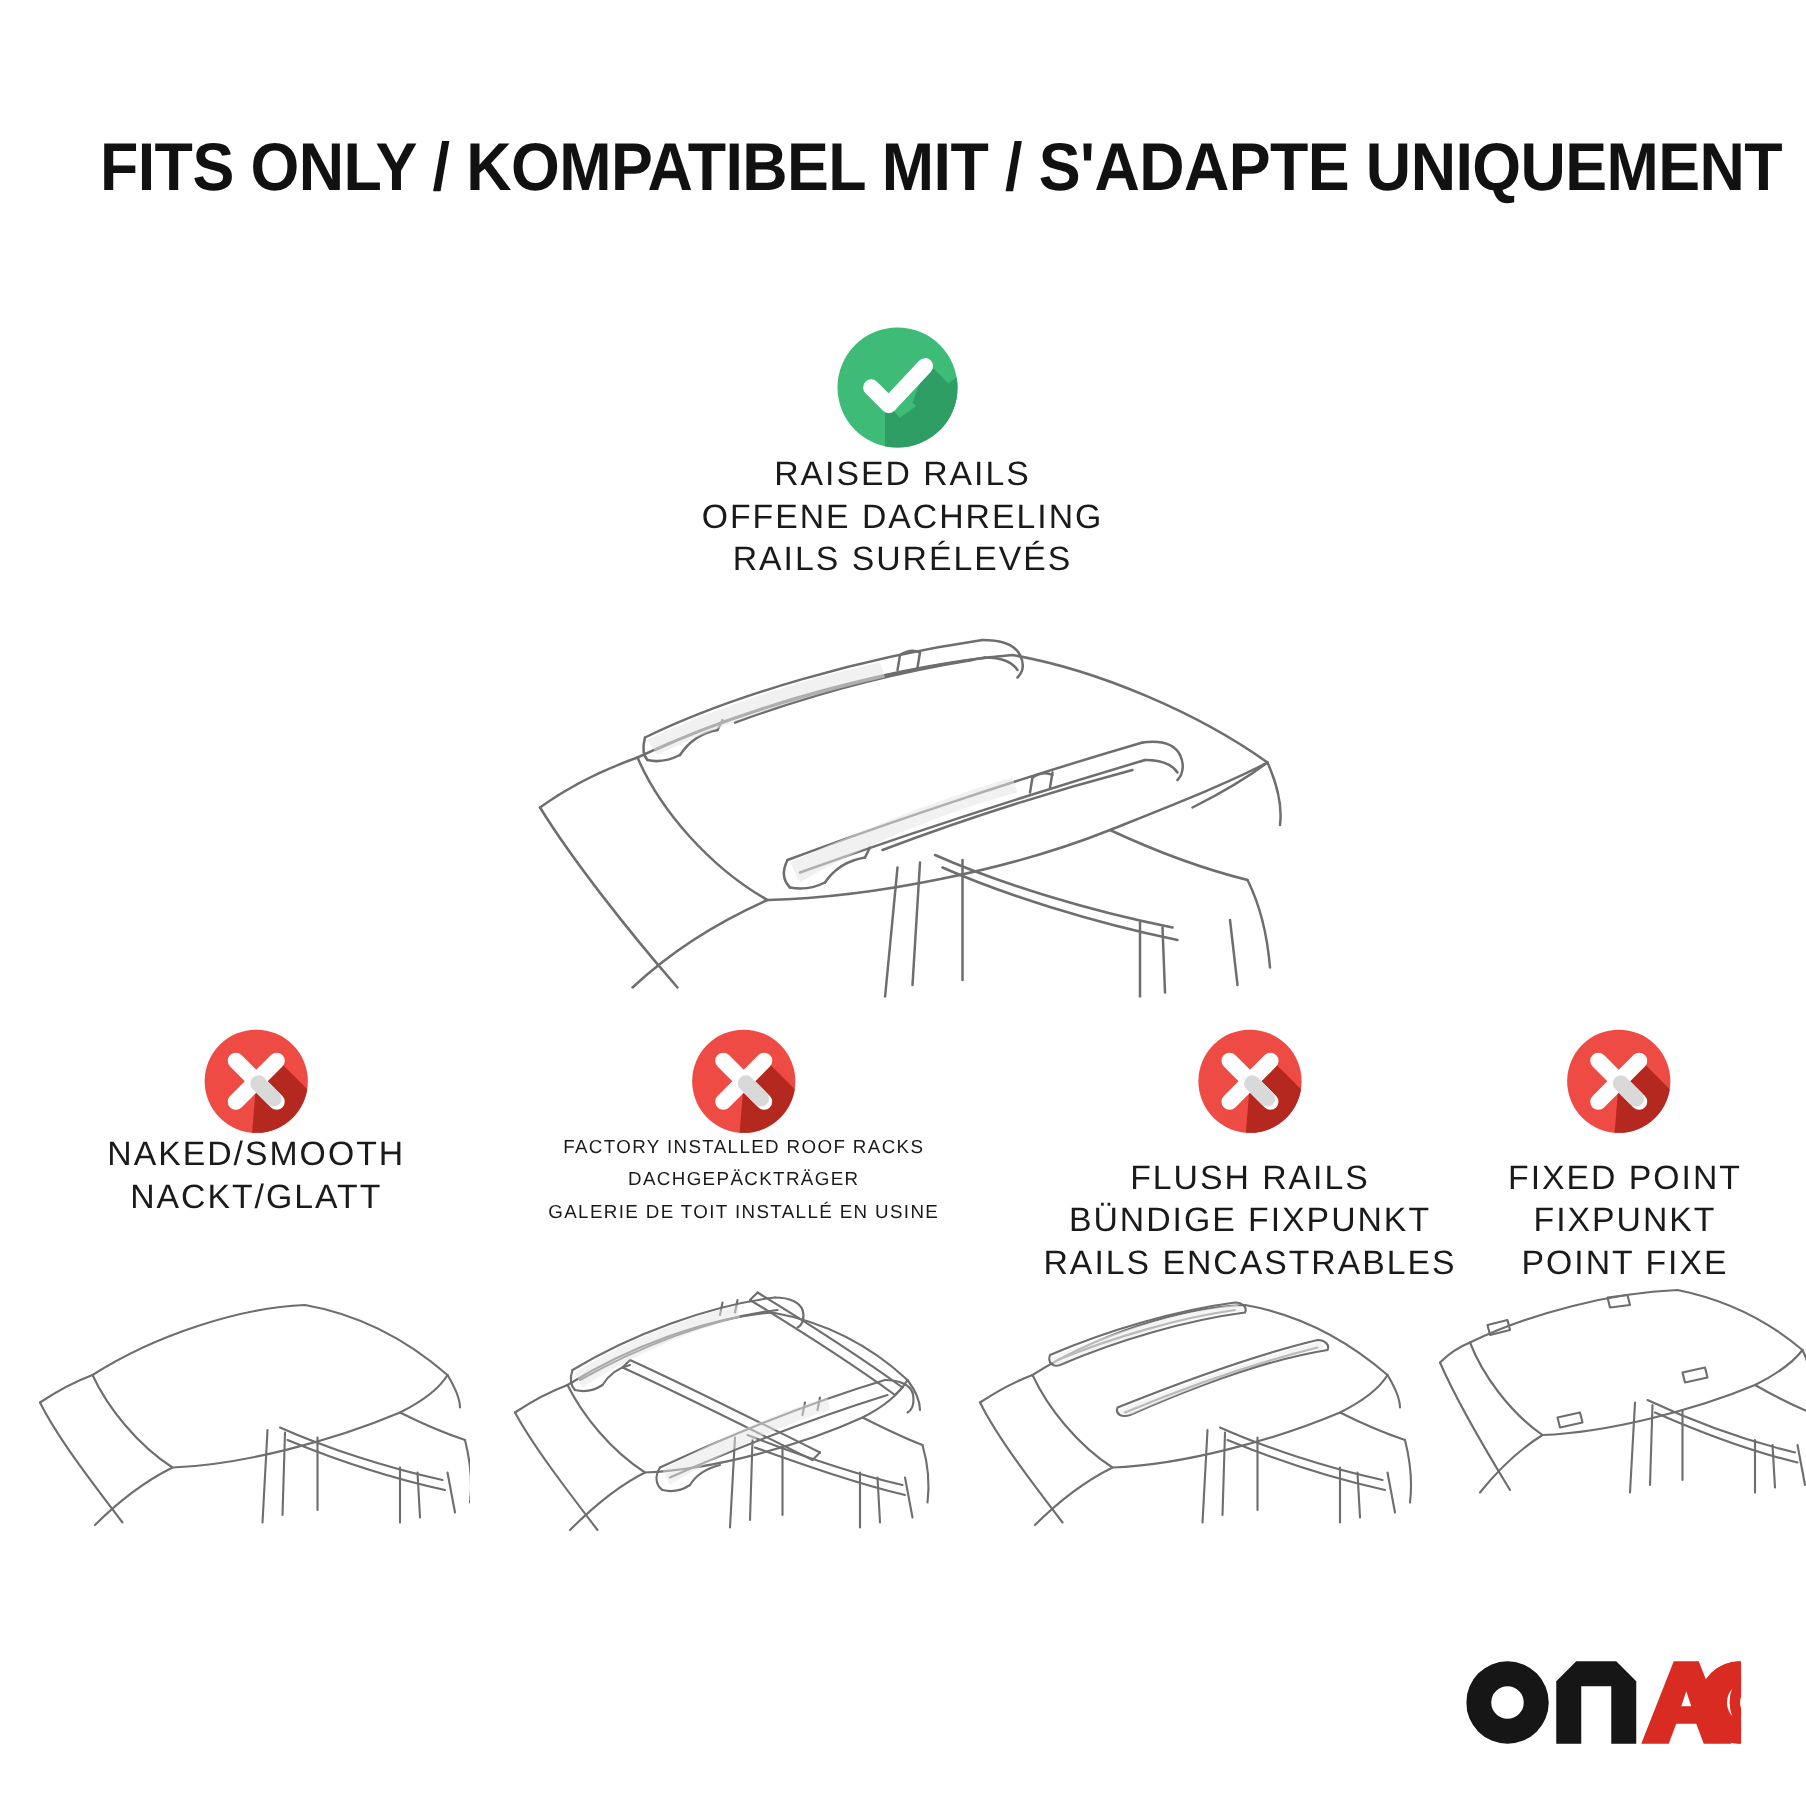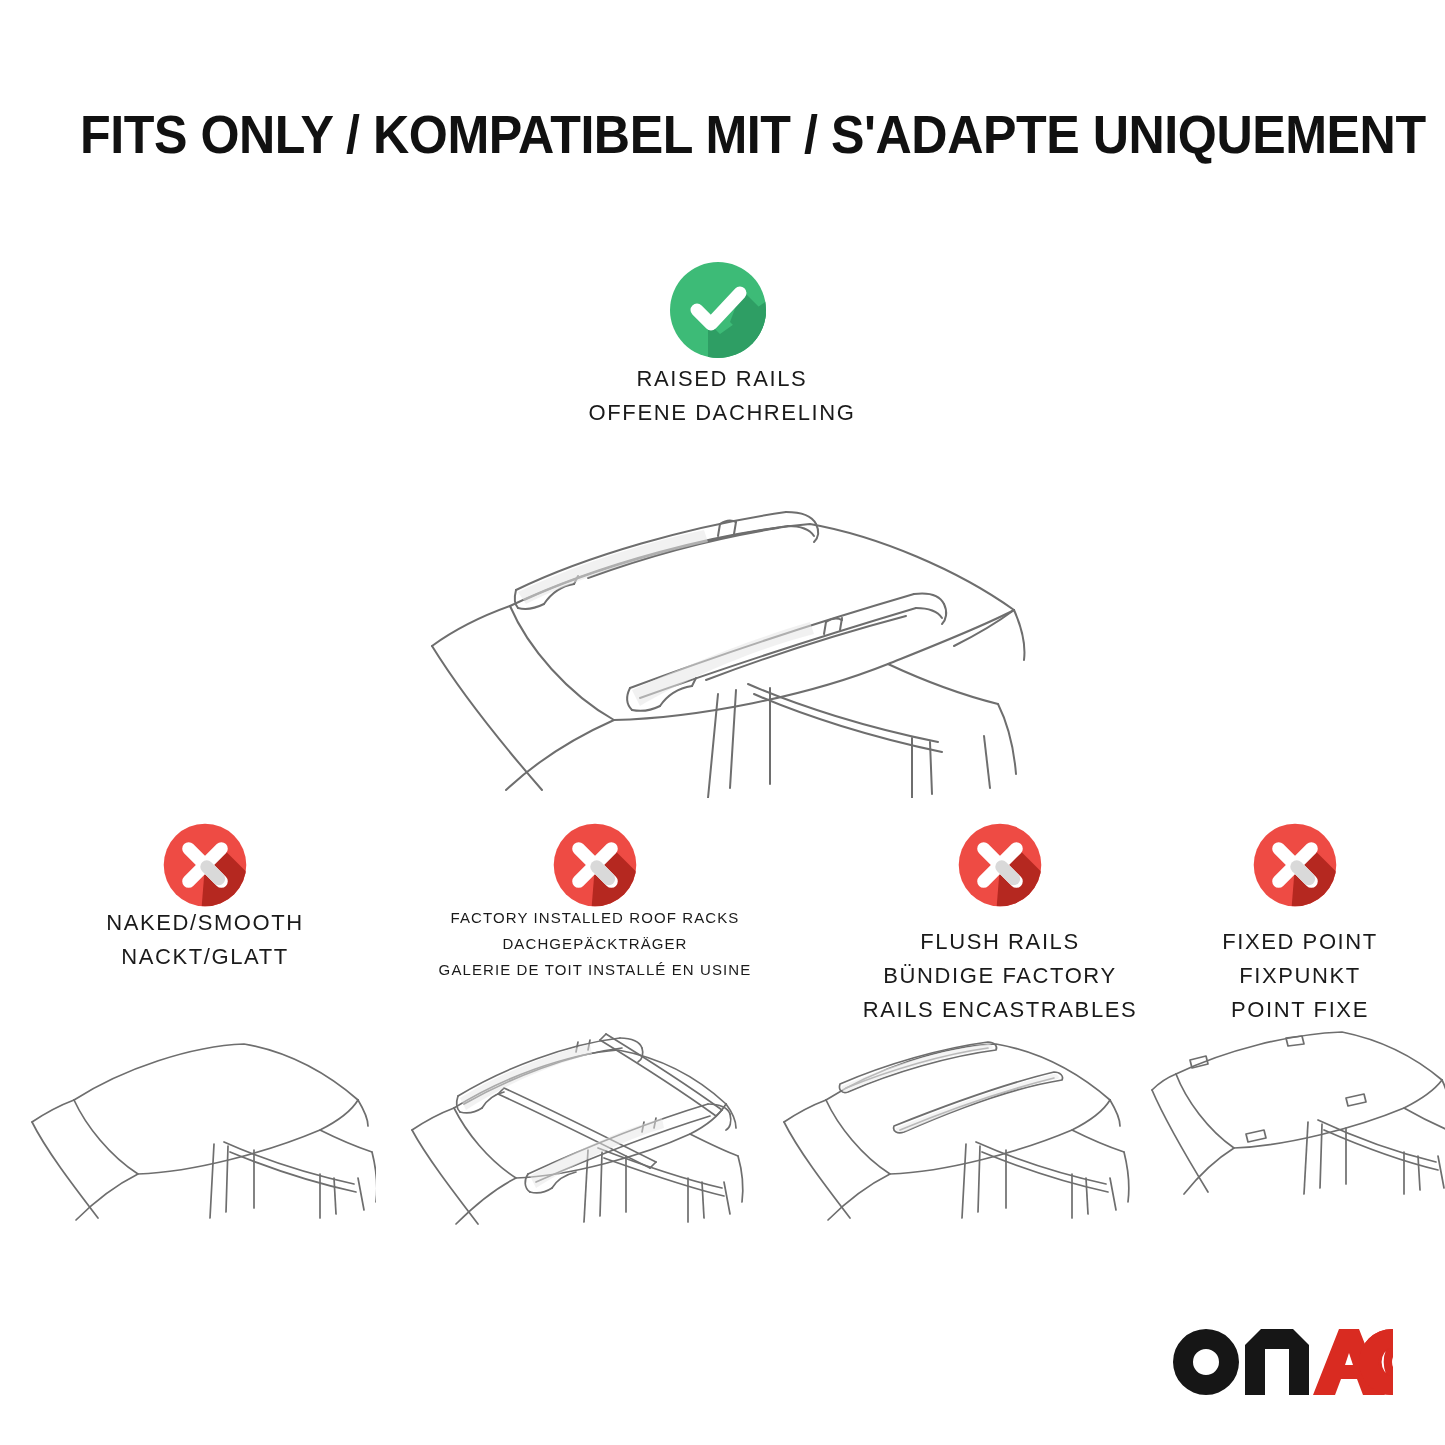--- a/index.html
+++ b/index.html
@@ -28,21 +28,21 @@
   }
 
   
   .icon-wrap{position:absolute;}
   .icon-wrap svg{display:block;}
 
   
   .label{
     position:absolute;
     text-align:center;
-    font-size:22px;
+    font-size:27px;
     line-height:34px;
     letter-spacing:1.6px;
     font-weight:400;
     color:#1a1a1a;
     font-family:"Liberation Sans",sans-serif;
   }
   .label.small{
     font-size:15px;
     line-height:26px;
     letter-spacing:1.1px;
@@ -80,20 +80,21 @@
         <path d="M40 62 L52 74 L100 40 L100 100 L40 100 Z" fill="#2E9E64"></path>
         <path d="M74 30 L100 56 L100 100 L62 62 Z" fill="#2E9E64"></path>
       </g>
       <path d="M29 50 L43 64 L72 33" fill="none" stroke="#ffffff" stroke-width="13" stroke-linecap="round" stroke-linejoin="round"></path>
     </svg>
   </div>
 
   <div class="label" style="left:422px;top:362px;width:600px;">
     <div>RAISED RAILS</div>
     <div>OFFENE DACHRELING</div>
+    <div>RAILS SURÉLEVÉS</div>
   </div>
 
   <div class="sketch" style="left:418px;top:498px;">
     <svg width="610" height="300" viewBox="0 0 610 300">
       <g fill="none" stroke="#6e6e6e" stroke-width="2" stroke-linecap="round" stroke-linejoin="round">
 
         <path d="M92 108 C180 66 300 34 392 26 C460 38 540 72 596 112"></path>
         <path d="M92 108 C110 150 150 196 196 222 C280 220 390 198 470 166 C520 146 566 128 596 112"></path>
 
         <path d="M92 108 C64 118 36 132 14 148"></path>
@@ -289,21 +290,21 @@
       <g clip-path="url(#xc3)">
         <path d="M50 50 L70 30 L100 60 L100 100 L46 100 Z" fill="#B52820"></path>
       </g>
       <path d="M31 31 L69 69" stroke="#ffffff" stroke-width="15" stroke-linecap="round"></path>
       <path d="M69 31 L31 69" stroke="#ffffff" stroke-width="15" stroke-linecap="round"></path>
       <path d="M52 52 L66 66" stroke="#D9D9D9" stroke-width="15" stroke-linecap="round"></path>
     </svg>
   </div>
   <div class="label" style="left:830px;top:925px;width:340px;">
     <div>FLUSH RAILS</div>
-    <div>BÜNDIGE FACTORY</div>
+    <div>BÜNDIGE FIXPUNKT</div>
     <div>RAILS ENCASTRABLES</div>
   </div>
   <div class="sketch" style="left:778px;top:1022px;">
     <svg width="352" height="230" viewBox="0 0 352 230">
       <g fill="none" stroke="#6e6e6e" stroke-width="1.7" stroke-linecap="round" stroke-linejoin="round">
         <path d="M48 78 C98 46 166 24 218 22 C264 30 302 52 332 78"></path>
         <path d="M48 78 C60 104 84 134 112 152 C168 150 242 130 294 108 C314 98 326 88 332 78"></path>
         <path d="M48 78 C32 84 18 92 6 100"></path>
         <path d="M112 152 C92 162 70 178 50 198"></path>
         <path d="M6 100 C20 128 46 162 72 196"></path>

